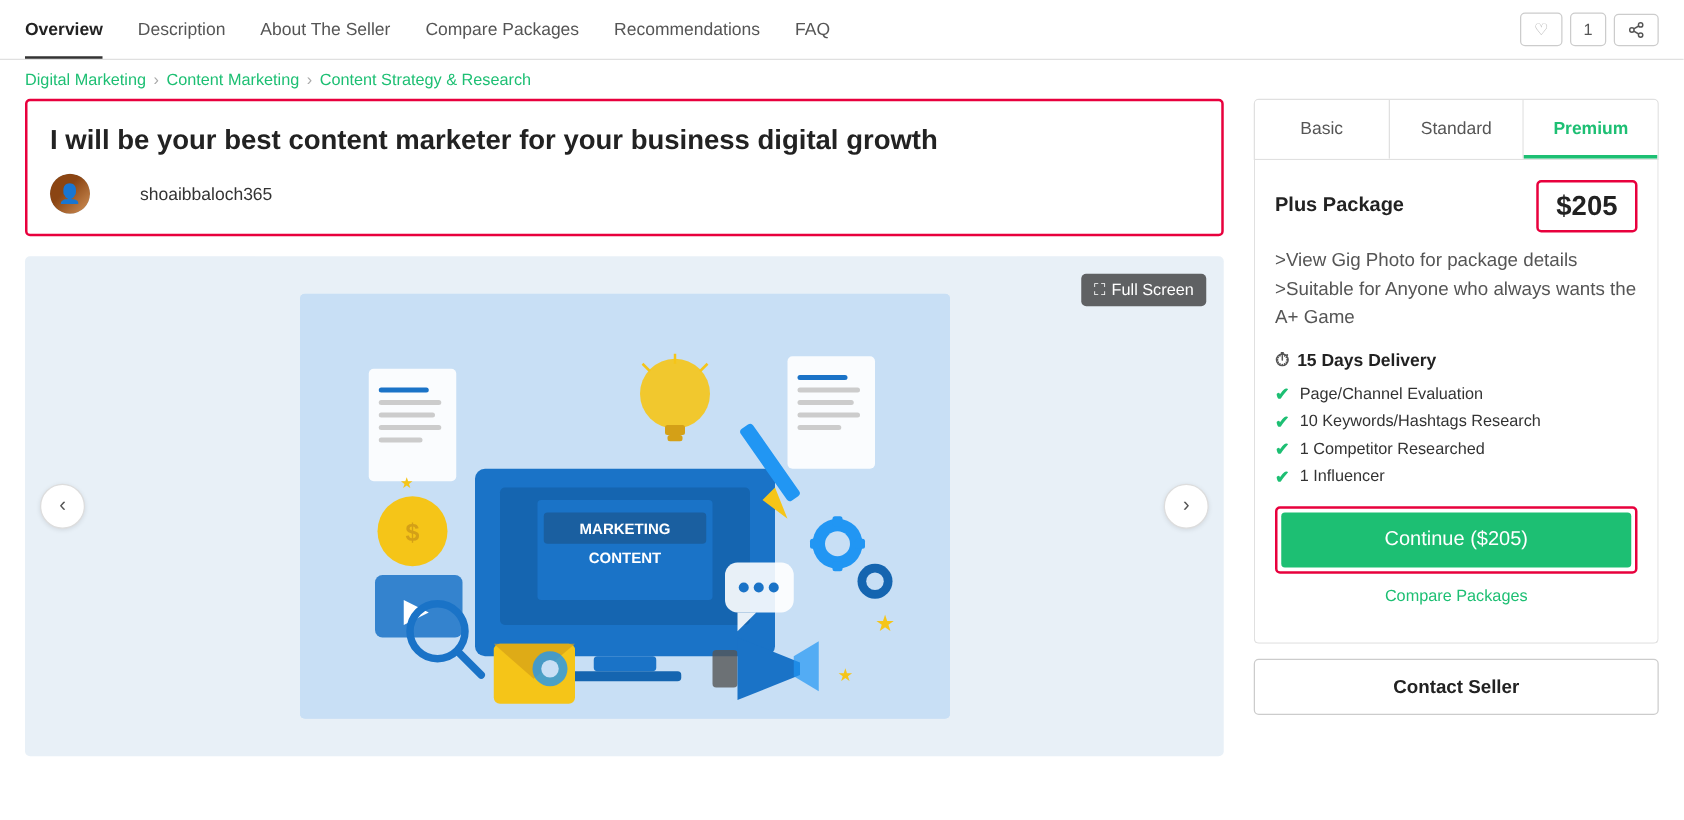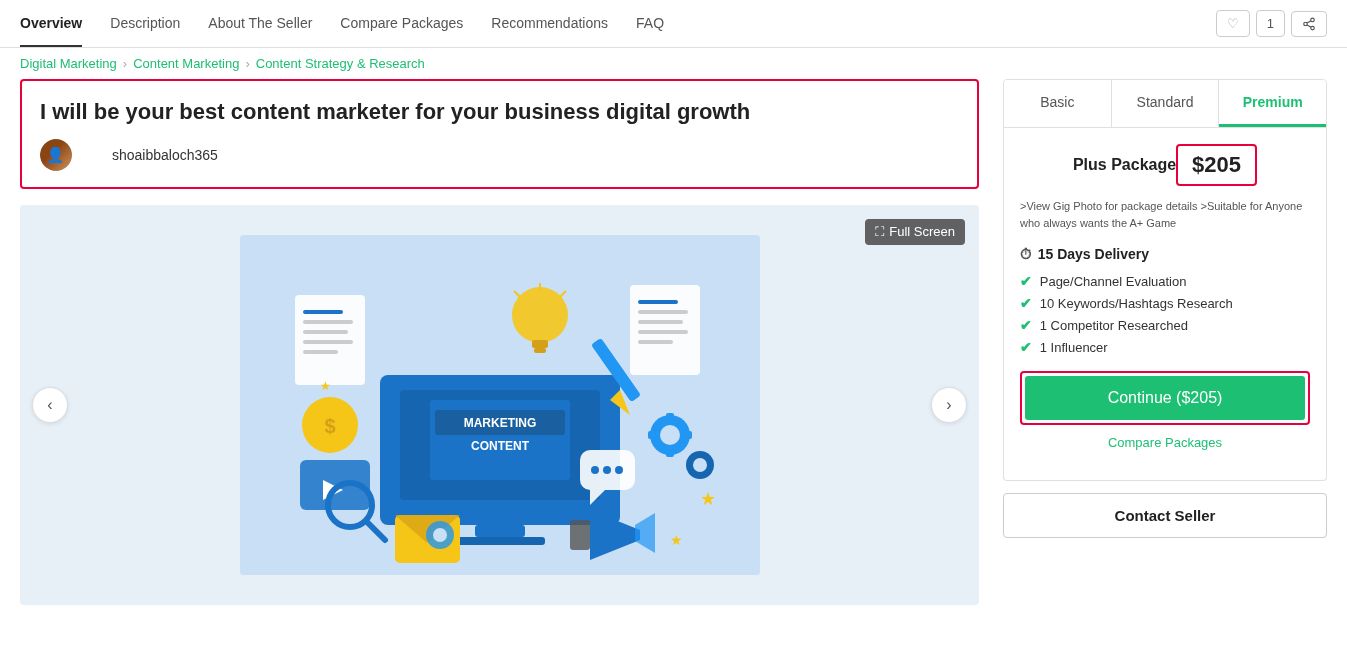--- a/index.html
+++ b/index.html
@@ -219,39 +219,39 @@
 
     
     .pkg-card {
       border: 1px solid #e0e0e0;
       border-top: none;
       border-radius: 0 0 4px 4px;
       padding: 16px;
     }
     .pkg-header {
       display: flex;
-      justify-content: center;
+      justify-content: space-between;
       align-items: center;
       margin-bottom: 12px;
     }
     .pkg-name {
       font-size: 16px;
       font-weight: 600;
       color: #222;
     }
     .pkg-price-box {
       border: 2.5px solid #e8003d;
       border-radius: 4px;
       padding: 6px 14px;
       font-size: 22px;
       font-weight: 700;
       color: #222;
     }
     .pkg-desc {
-      font-size: 11px;
+      font-size: 15px;
       color: #555;
       margin-bottom: 14px;
       line-height: 1.5;
     }
     .pkg-delivery {
       display: flex;
       align-items: center;
       gap: 6px;
       font-size: 14px;
       font-weight: 600;

